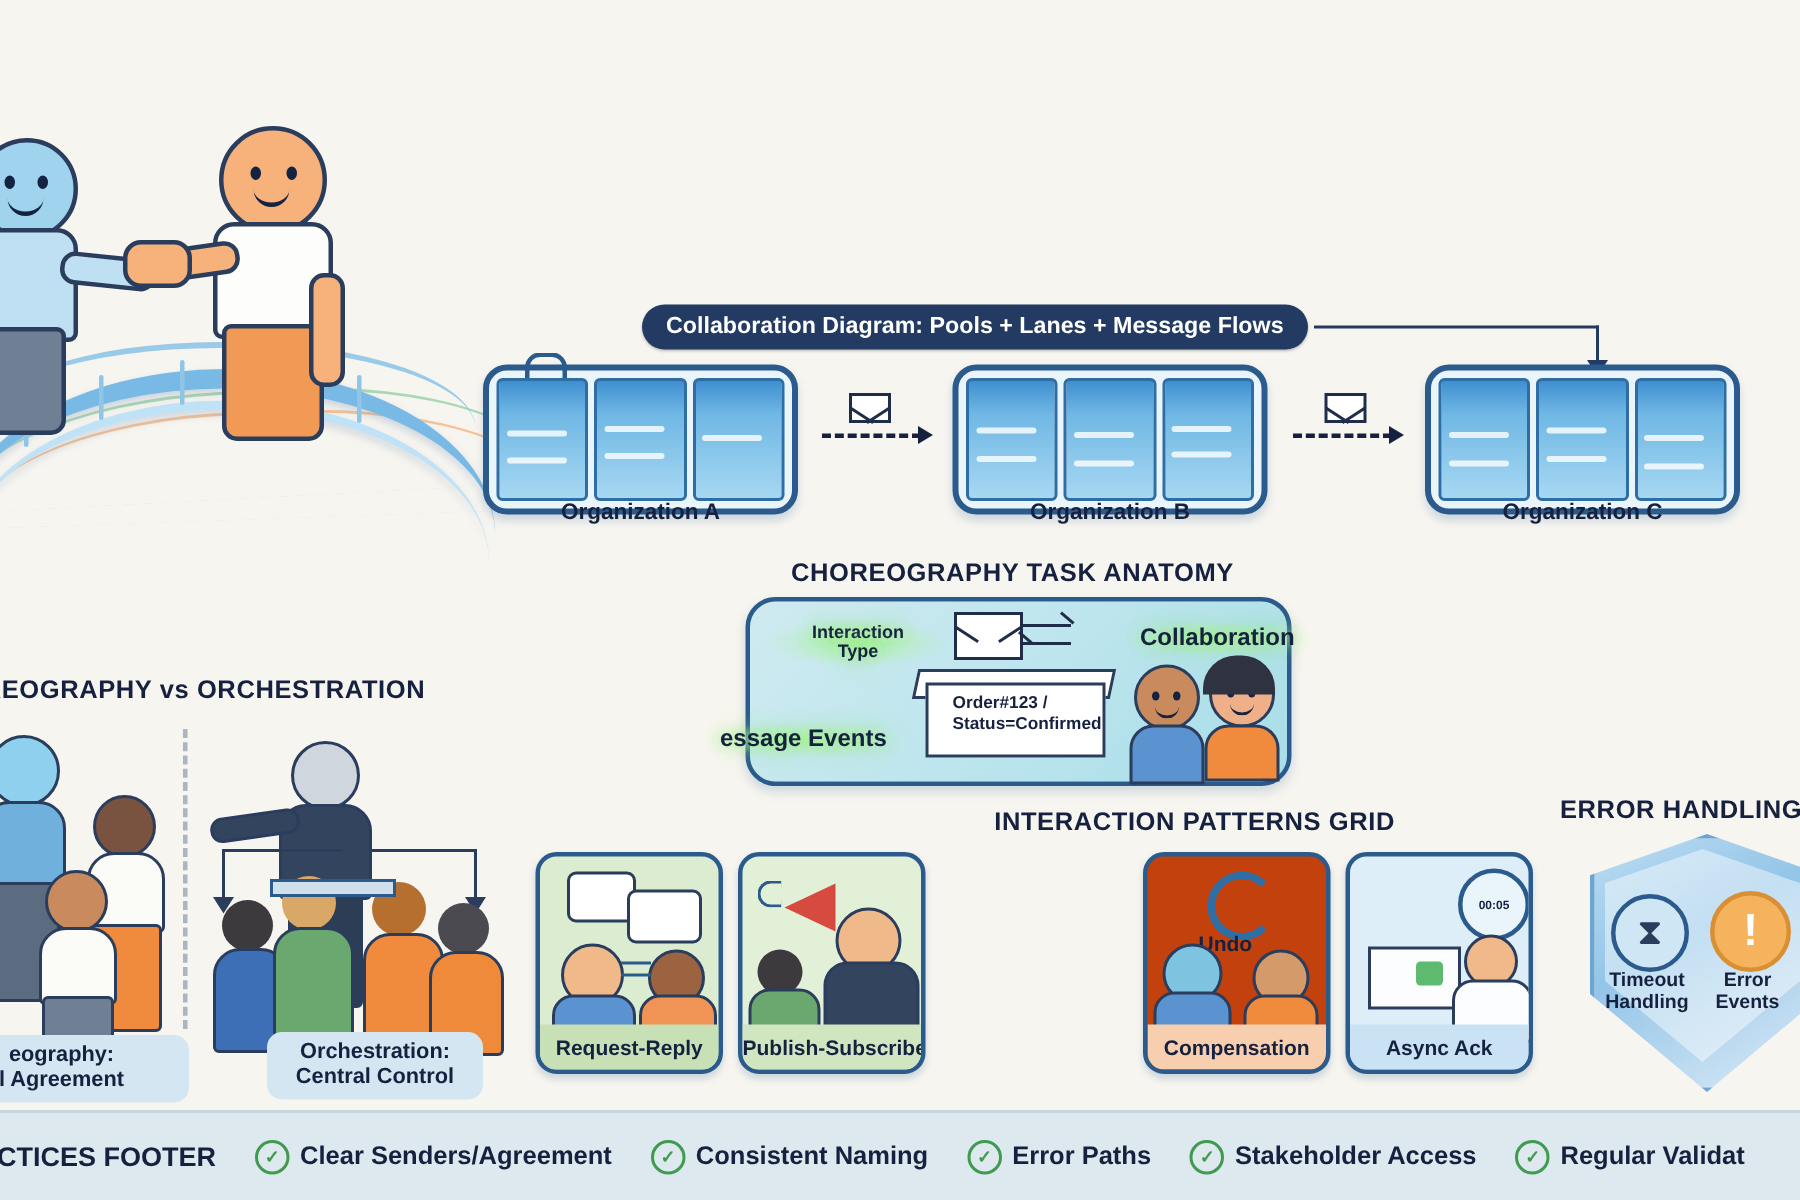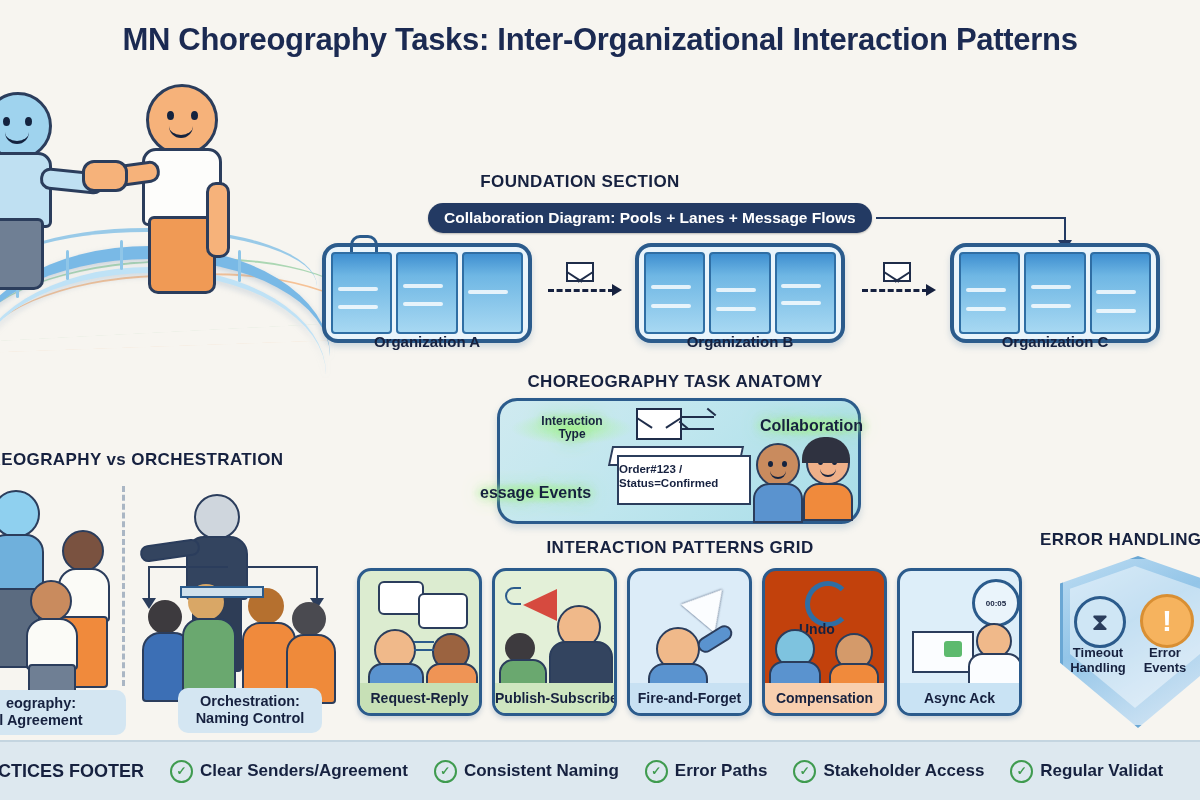--- a/index.html
+++ b/index.html
@@ -114,23 +114,23 @@
     background:linear-gradient(135deg,#cfeaf0 0%,#bfe6ee 45%,#a8dde8 100%);
     box-shadow:0 4px 7px rgba(110,150,175,.3);
   }
   .glow{
     position:absolute;font-weight:bold;color:#16213f;white-space:nowrap;
     text-shadow:0 0 10px rgba(160,240,140,.95),0 0 18px rgba(160,240,140,.8);
     background:radial-gradient(ellipse at center,rgba(170,245,150,.75) 0%,rgba(170,245,150,0) 72%);
     padding:2px 8px;border-radius:8px;line-height:1.12;text-align:center;
   }
   .msg-card{
-    position:absolute;left:617px;top:455px;width:134px;height:50px;
+    position:absolute;left:617px;top:455px;width:120px;height:50px;
     background:#fff;border:2px solid #2b3d5c;font-size:11.5px;font-weight:bold;
-    color:#16213f;padding:5px 0;box-sizing:border-box;line-height:1.25;
+    color:#16213f;padding:5px 16px;box-sizing:border-box;line-height:1.25;
   }
   .msg-top{
     position:absolute;left:610px;top:446px;width:128px;height:16px;background:#fff;
     border:2px solid #2b3d5c;transform:skewX(-12deg);
   }
   .swap-arrows{position:absolute;left:678px;top:410px;width:42px;height:30px;}
   .swap-arrows span{position:absolute;height:2px;background:#1f2d4a;}
 
   
   .divider-dash{position:absolute;width:0;border-left:3px dashed #aab6c4;}
@@ -191,21 +191,20 @@
     width:19px;height:19px;border-radius:50%;border:2px solid #3f9b4f;
     display:inline-flex;align-items:center;justify-content:center;
     color:#3f9b4f;font-size:12px;line-height:1;flex:none;
   }
 </style>
 </head>
 <body>
 
 <div class="stage">
 
-  <div class="title">MN Choreography Tasks: Inter-Organizational Interaction Patterns</div>
 
   <div class="hero">
     <div class="dataflow"></div>
     <div class="dataflow2"></div>
     <div class="bridge"></div>
     <div class="bridge-rail"></div>
     <div class="rail-post" style="left:46px;top:188px;height:32px;"></div>
     <div class="rail-post" style="left:96px;top:172px;height:30px;"></div>
     <div class="rail-post" style="left:150px;top:162px;height:30px;"></div>
     <div class="rail-post" style="left:210px;top:162px;height:30px;"></div>
@@ -229,21 +228,20 @@
         <div class="smile" style="left:20px;top:36px;"></div>
       </div>
       <div class="p-body" style="left:172px;top:70px;width:74px;height:72px;background:#fdfdfb;border-radius:14px 14px 6px 6px;"></div>
       <div class="p-legs" style="left:178px;top:138px;width:62px;height:72px;background:#f09a55;border-radius:6px 6px 10px 10px;"></div>
       <div class="arm" style="left:124px;top:86px;width:60px;height:16px;background:#f6b27a;transform:rotate(-8deg);"></div>
       <div class="arm" style="left:236px;top:104px;width:18px;height:70px;background:#f6b27a;border-radius:10px;"></div>
     </div>
     <div style="position:absolute;left:112px;top:82px;width:40px;height:26px;background:#f6b27a;border:3px solid #2b3d5c;border-radius:12px;"></div>
   </div>
 
-  <div class="sec-head" style="left:390px;top:172px;width:380px;font-size:17px;">FOUNDATION SECTION</div>
 
   <div class="pill" style="left:428px;top:203px;">Collaboration Diagram: Pools + Lanes + Message Flows</div>
 
   <div class="connector-h" style="left:876px;top:217px;width:190px;"></div>
   <div class="connector-v" style="left:1064px;top:217px;height:26px;"></div>
   <div class="arrow-down" style="left:1058px;top:240px;"></div>
 
   <div class="pool" style="left:322px;top:243px;">
     <div class="ladder"></div>
     <div class="pool-inner">
@@ -404,24 +402,24 @@
       <div class="mp-body" style="left:-6px;top:34px;width:50px;height:68px;background:#f08a3c;border:2px solid #2b3d5c;"></div>
     </div>
     <div class="mini-person" style="left:292px;top:602px;">
       <div class="mp-head" style="left:0;top:0;width:34px;height:34px;background:#4a4a50;"></div>
       <div class="mp-body" style="left:-6px;top:32px;width:46px;height:66px;background:#ef8a3a;border:2px solid #2b3d5c;"></div>
     </div>
     <div style="position:absolute;left:180px;top:586px;width:80px;height:8px;background:#cfe0ec;border:2px solid #2b5b8c;"></div>
   </div>
   <div class="lbl-pill" style="left:178px;top:688px;width:124px;">
     <span>Orchestration:</span><br>
-    <span>Naming Control</span>
-  </div>
-
-  <div class="sec-head" style="left:430px;top:538px;width:500px;font-size:17px;">INTERACTION PATTERNS GRID</div>
+    <span>Central Control</span>
+  </div>
+
+  <div class="sec-head" style="left:430px;top:538px;width:500px;font-size:17px;text-align:right;">INTERACTION PATTERNS GRID</div>
 
   <div class="pcard" style="left:357px;top:568px;background:#dcecd0;">
     <div class="art">
       <div class="bubble" style="left:18px;top:10px;width:42px;height:30px;"></div>
       <div class="bubble" style="left:58px;top:22px;width:46px;height:32px;"></div>
       <div style="position:absolute;left:14px;top:58px;width:38px;height:38px;border-radius:50%;background:#f0b98a;border:2px solid #2b3d5c;"></div>
       <div style="position:absolute;left:8px;top:92px;width:52px;height:28px;border-radius:14px 14px 0 0;background:#5a93cf;border:2px solid #2b3d5c;"></div>
       <div style="position:absolute;left:72px;top:62px;width:34px;height:34px;border-radius:50%;background:#9b6340;border:2px solid #2b3d5c;"></div>
       <div style="position:absolute;left:66px;top:92px;width:48px;height:28px;border-radius:14px 14px 0 0;background:#ef9455;border:2px solid #2b3d5c;"></div>
       <div style="position:absolute;left:54px;top:70px;width:20px;height:2px;background:#2b5b8c;"></div>
@@ -435,29 +433,20 @@
       <div style="position:absolute;left:28px;top:18px;width:0;height:0;border-top:16px solid transparent;border-bottom:16px solid transparent;border-right:34px solid #d64a3f;"></div>
       <div style="position:absolute;left:10px;top:16px;width:14px;height:14px;border:2px solid #2b5b8c;border-right:none;border-radius:14px 0 0 14px;"></div>
       <div style="position:absolute;left:62px;top:34px;width:40px;height:40px;border-radius:50%;background:#f0b98a;border:2px solid #2b3d5c;"></div>
       <div style="position:absolute;left:54px;top:70px;width:60px;height:50px;border-radius:16px 16px 0 0;background:#33445f;border:2px solid #2b3d5c;"></div>
       <div style="position:absolute;left:10px;top:62px;width:30px;height:30px;border-radius:50%;background:#3d3a3e;"></div>
       <div style="position:absolute;left:4px;top:88px;width:44px;height:32px;border-radius:14px 14px 0 0;background:#6aa86f;border:2px solid #2b3d5c;"></div>
     </div>
     <div class="cap" style="background:#cfe6c0;">Publish-Subscribe</div>
   </div>
 
-  <div class="pcard" style="left:627px;top:568px;background:#dcecf8;">
-    <div class="art">
-      <div style="position:absolute;left:58px;top:14px;width:0;height:0;border-left:22px solid transparent;border-right:22px solid transparent;border-bottom:38px solid #fbfdff;filter:drop-shadow(0 0 1px #2b3d5c);transform:rotate(40deg);"></div>
-      <div style="position:absolute;left:26px;top:56px;width:40px;height:40px;border-radius:50%;background:#f0b98a;border:2px solid #2b3d5c;"></div>
-      <div style="position:absolute;left:18px;top:92px;width:56px;height:28px;border-radius:16px 16px 0 0;background:#5a93cf;border:2px solid #2b3d5c;"></div>
-      <div style="position:absolute;left:66px;top:60px;width:34px;height:12px;background:#5a93cf;border:2px solid #2b3d5c;border-radius:8px;transform:rotate(-32deg);"></div>
-    </div>
-    <div class="cap" style="background:#c8e1f3;">Fire-and-Forget</div>
-  </div>
 
   <div class="pcard" style="left:762px;top:568px;background:#c2410c;">
     <div class="art">
       <div style="position:absolute;left:40px;top:10px;width:36px;height:36px;border:5px solid #2f6ea4;border-radius:50%;border-right-color:transparent;"></div>
       <div style="position:absolute;left:34px;top:50px;font-size:14px;font-weight:bold;color:#16213f;">Undo</div>
       <div style="position:absolute;left:10px;top:58px;width:36px;height:36px;border-radius:50%;background:#7ec3df;border:2px solid #2b3d5c;"></div>
       <div style="position:absolute;left:4px;top:90px;width:48px;height:30px;border-radius:14px 14px 0 0;background:#5a93cf;border:2px solid #2b3d5c;"></div>
       <div style="position:absolute;left:70px;top:62px;width:34px;height:34px;border-radius:50%;background:#d49a6a;border:2px solid #2b3d5c;"></div>
       <div style="position:absolute;left:64px;top:92px;width:46px;height:28px;border-radius:14px 14px 0 0;background:#f08a3c;border:2px solid #2b3d5c;"></div>
     </div>

